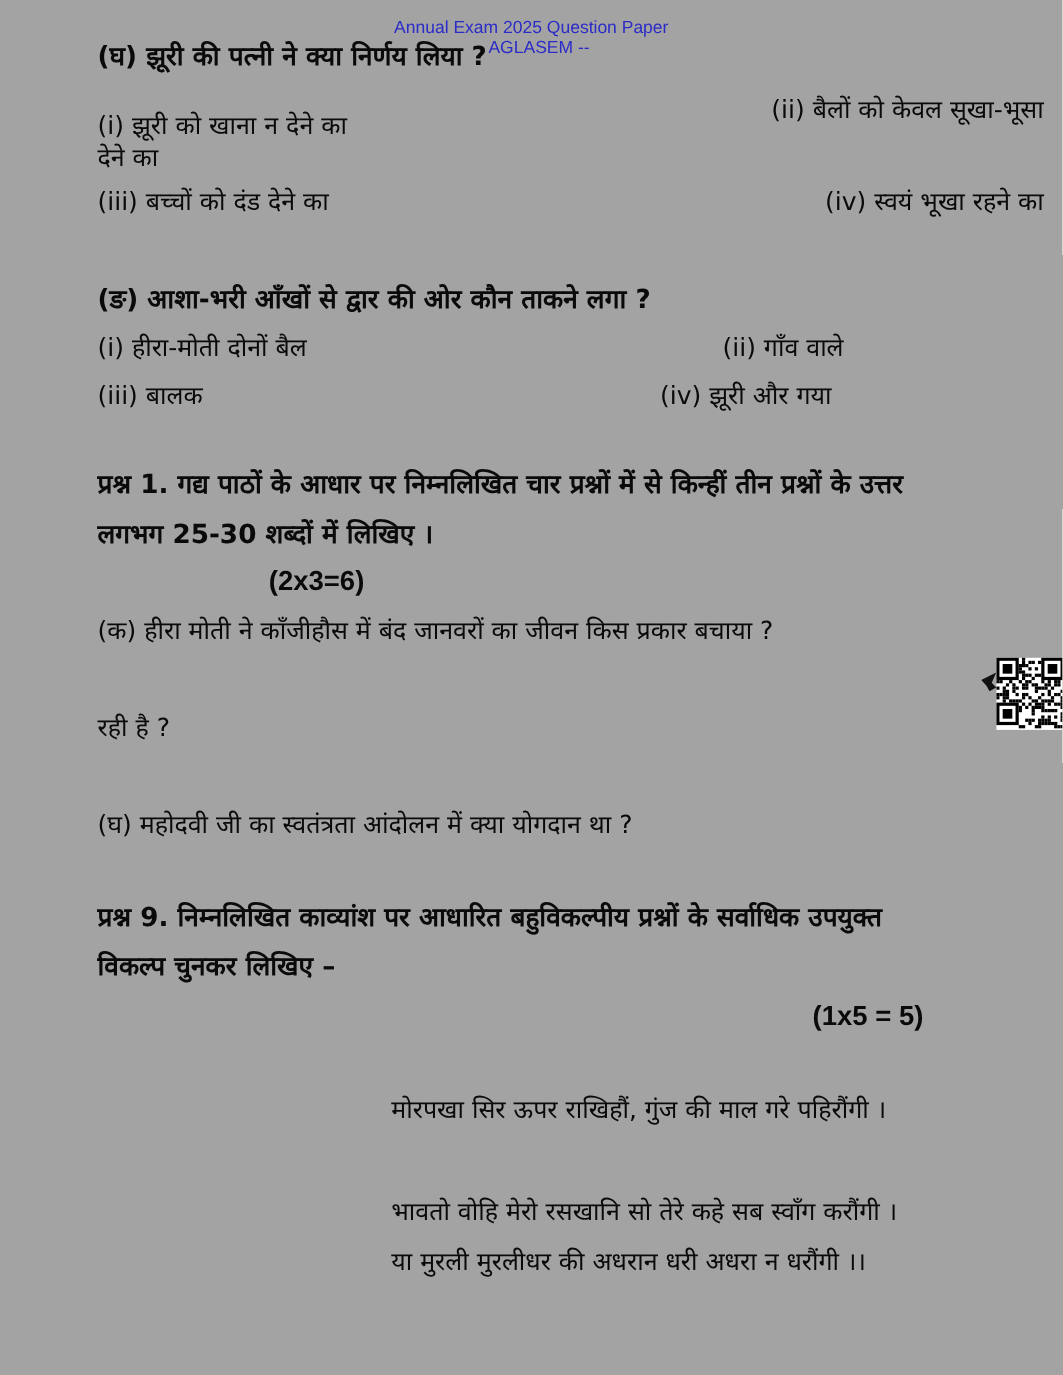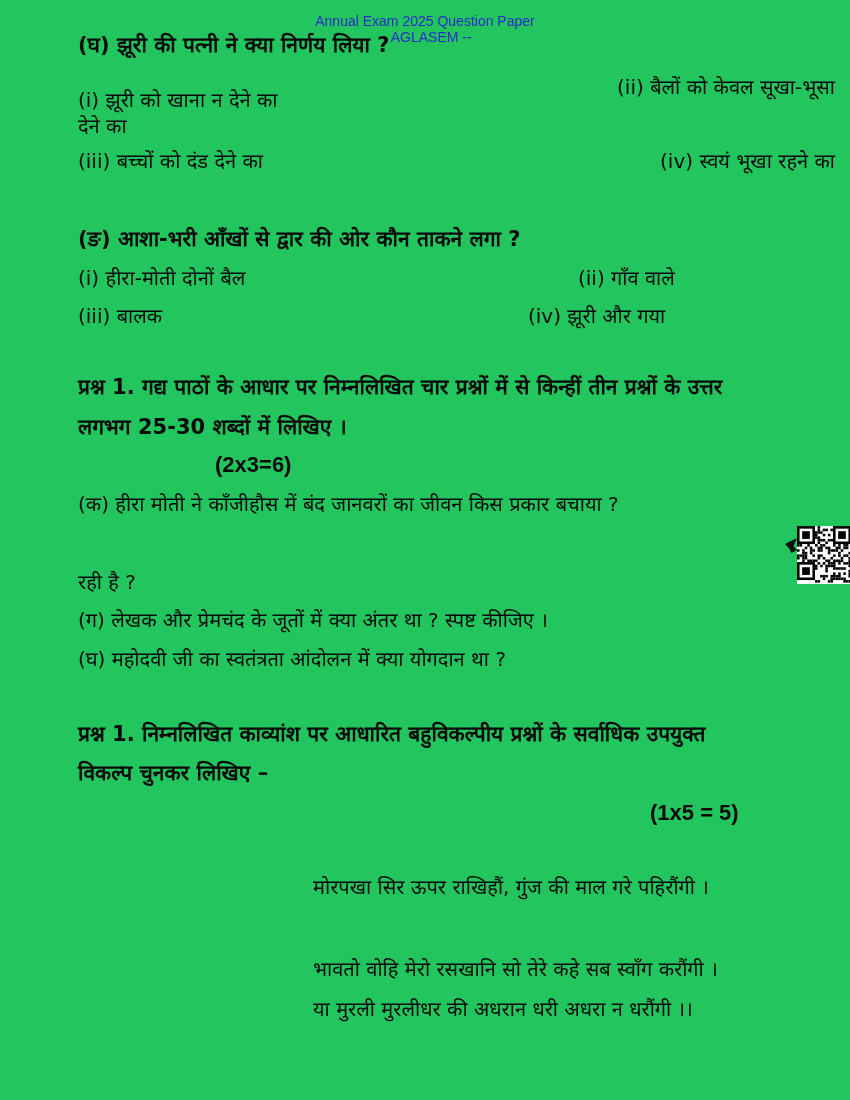--- a/index.html
+++ b/index.html
@@ -1,19 +1,19 @@
 <!DOCTYPE html>
 <html><head>
 <meta charset="utf-8">
 <style>
   html,body{margin:0;padding:0;background:#ffffff;}
   #page{
     position:relative;
     width:850px;height:1100px;
-    background:#22c55e;
+    background:#a3a3a3;
     overflow:hidden;
     font-family:"DejaVu Sans", sans-serif;
     color:#0a0a0a;
   }
   .line{position:absolute;white-space:nowrap;line-height:1.25;}
   .t{font-size:20px;}
   .b{font-size:21px;font-weight:bold;}
   .marks{font-size:22px;font-weight:bold;font-family:"Liberation Sans","DejaVu Sans",sans-serif;}
   .hdr{
     position:absolute;left:0;width:100%;text-align:center;
@@ -47,21 +47,20 @@
   <div class="line t" style="left:78px;top:266px">(i) हीरा-मोती दोनों बैल</div>
   <div class="line t" style="left:578px;top:266px">(ii) गाँव वाले</div>
   <div class="line t" style="left:78px;top:304px">(iii) बालक</div>
   <div class="line t" style="left:528px;top:304px">(iv) झूरी और गया</div>
 
   <div class="line b" style="left:78px;top:374px">प्रश्न 1. गद्य पाठों के आधार पर निम्नलिखित चार प्रश्नों में से किन्हीं तीन प्रश्नों के उत्तर</div>
   <div class="line b" style="left:78px;top:414px">लगभग 25-30 शब्दों में लिखिए ।</div>
   <div class="line marks" style="left:215px;top:451px">(2x3=6)</div>
   <div class="line t" style="left:78px;top:492px">(क) हीरा मोती ने काँजीहौस में बंद जानवरों का जीवन किस प्रकार बचाया ?</div>
   <div class="line t" style="left:78px;top:570px">रही है ?</div>
-  <div class="line t" style="left:78px;top:608px">(ग) लेखक और प्रेमचंद के जूतों में क्या अंतर था ? स्पष्ट कीजिए ।</div>
   <div class="line t" style="left:78px;top:647px">(घ) महोदवी जी का स्वतंत्रता आंदोलन में क्या योगदान था ?</div>
 
   <div id="cursor"></div>
   <div id="qr"><svg xmlns="http://www.w3.org/2000/svg" width="54" height="58" viewBox="0 0 21 22.5">
         <rect x="0" y="0" width="21" height="22.5" fill="#fff"></rect>
         <rect x="0" y="0" width="7" height="7" fill="#000"></rect>
         <rect x="1" y="1" width="5" height="5" fill="#fff"></rect>
         <rect x="2" y="2" width="3" height="3" fill="#000"></rect>
         <rect x="14" y="0" width="7" height="7" fill="#000"></rect>
         <rect x="15" y="1" width="5" height="5" fill="#fff"></rect>
@@ -203,21 +202,21 @@
         <rect x="18" y="20" width="1" height="1" fill="#000"></rect>
         <rect x="7" y="21" width="1" height="1" fill="#000"></rect>
         <rect x="8" y="21" width="1" height="1" fill="#000"></rect>
         <rect x="12" y="21" width="1" height="1" fill="#000"></rect>
         <rect x="13" y="21" width="1" height="1" fill="#000"></rect>
         <rect x="18" y="21" width="1" height="1" fill="#000"></rect>
         <rect x="19" y="21" width="1" height="1" fill="#000"></rect>
         <rect x="20" y="21" width="1" height="1" fill="#000"></rect>
       </svg></div>
 
-  <div class="line b" style="left:78px;top:721px">प्रश्न 1. निम्नलिखित काव्यांश पर आधारित बहुविकल्पीय प्रश्नों के सर्वाधिक उपयुक्त</div>
+  <div class="line b" style="left:78px;top:721px">प्रश्न 9. निम्नलिखित काव्यांश पर आधारित बहुविकल्पीय प्रश्नों के सर्वाधिक उपयुक्त</div>
   <div class="line b" style="left:78px;top:760px">विकल्प चुनकर लिखिए –</div>
   <div class="line marks" style="left:650px;top:799px">(1x5 = 5)</div>
 
   <div class="line t" style="left:313px;top:875px">मोरपखा सिर ऊपर राखिहौं, गुंज की माल गरे पहिरौंगी  ।</div>
   <div class="line t" style="left:313px;top:957px">भावतो वोहि मेरो रसखानि सो  तेरे कहे सब स्वाँग करौंगी ।</div>
   <div class="line t" style="left:313px;top:997px">या मुरली मुरलीधर की अधरान धरी अधरा न धरौंगी  ।।</div>
 
 </div>
 
 </body></html>

